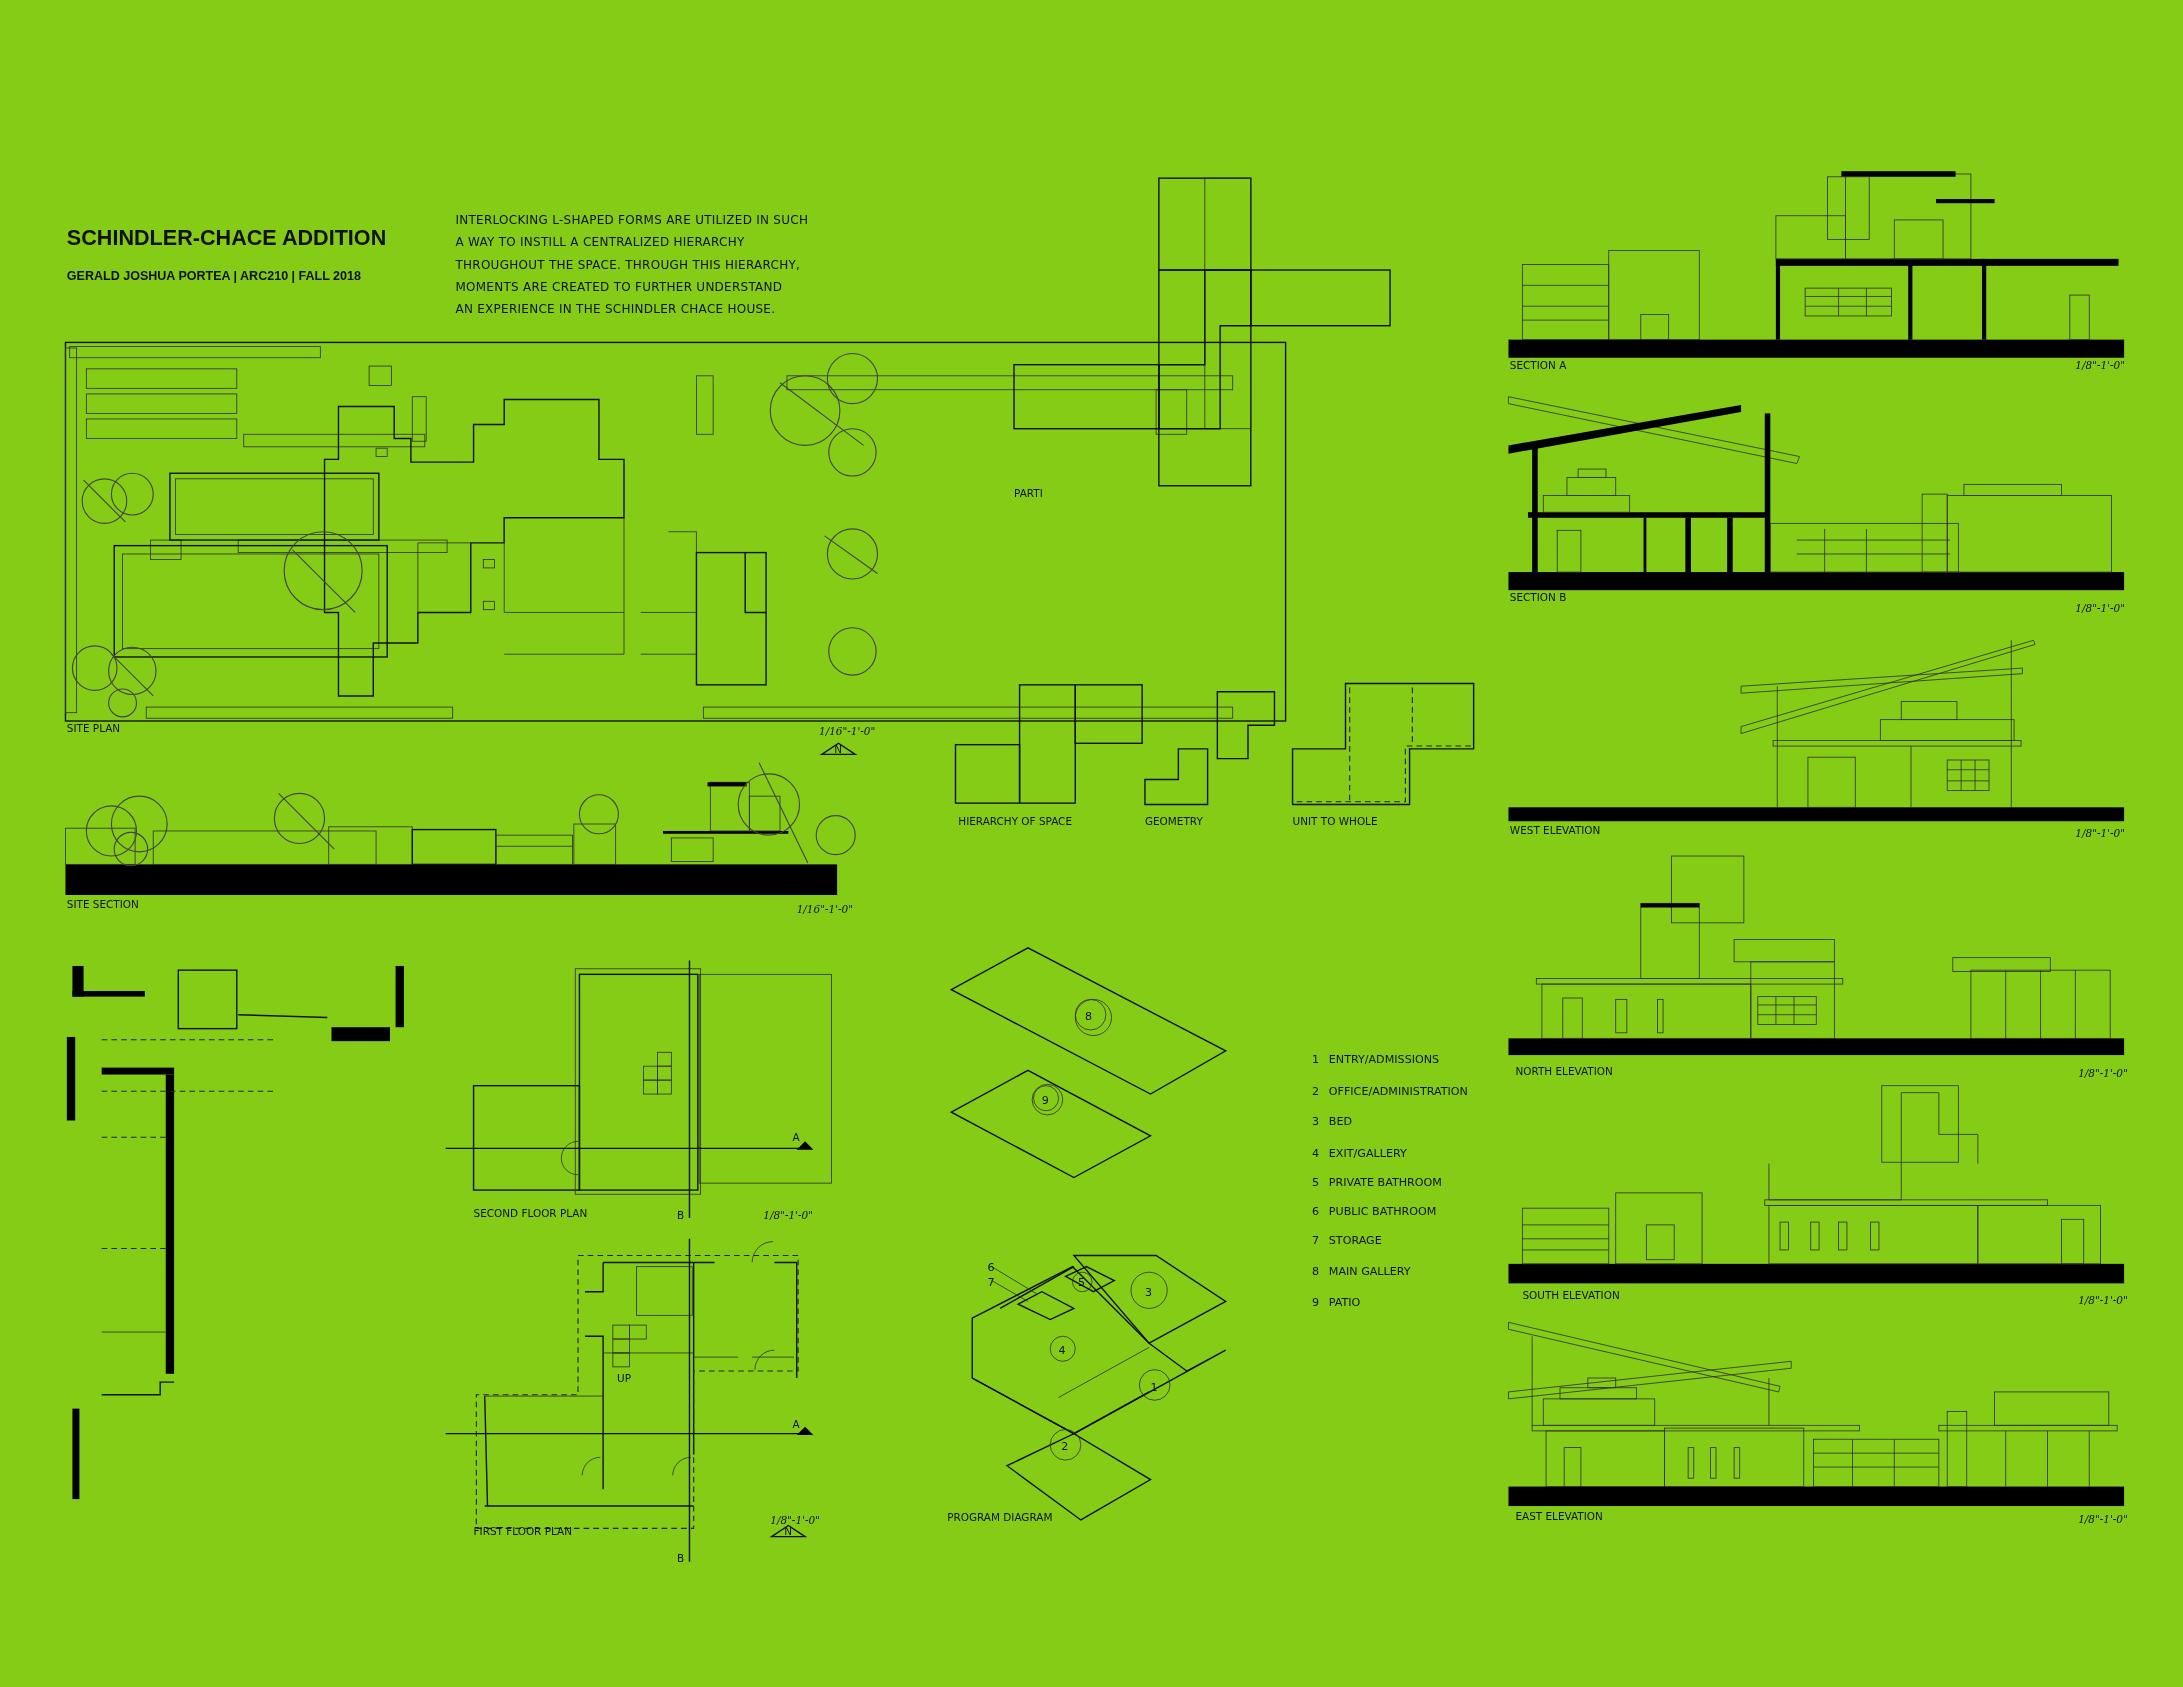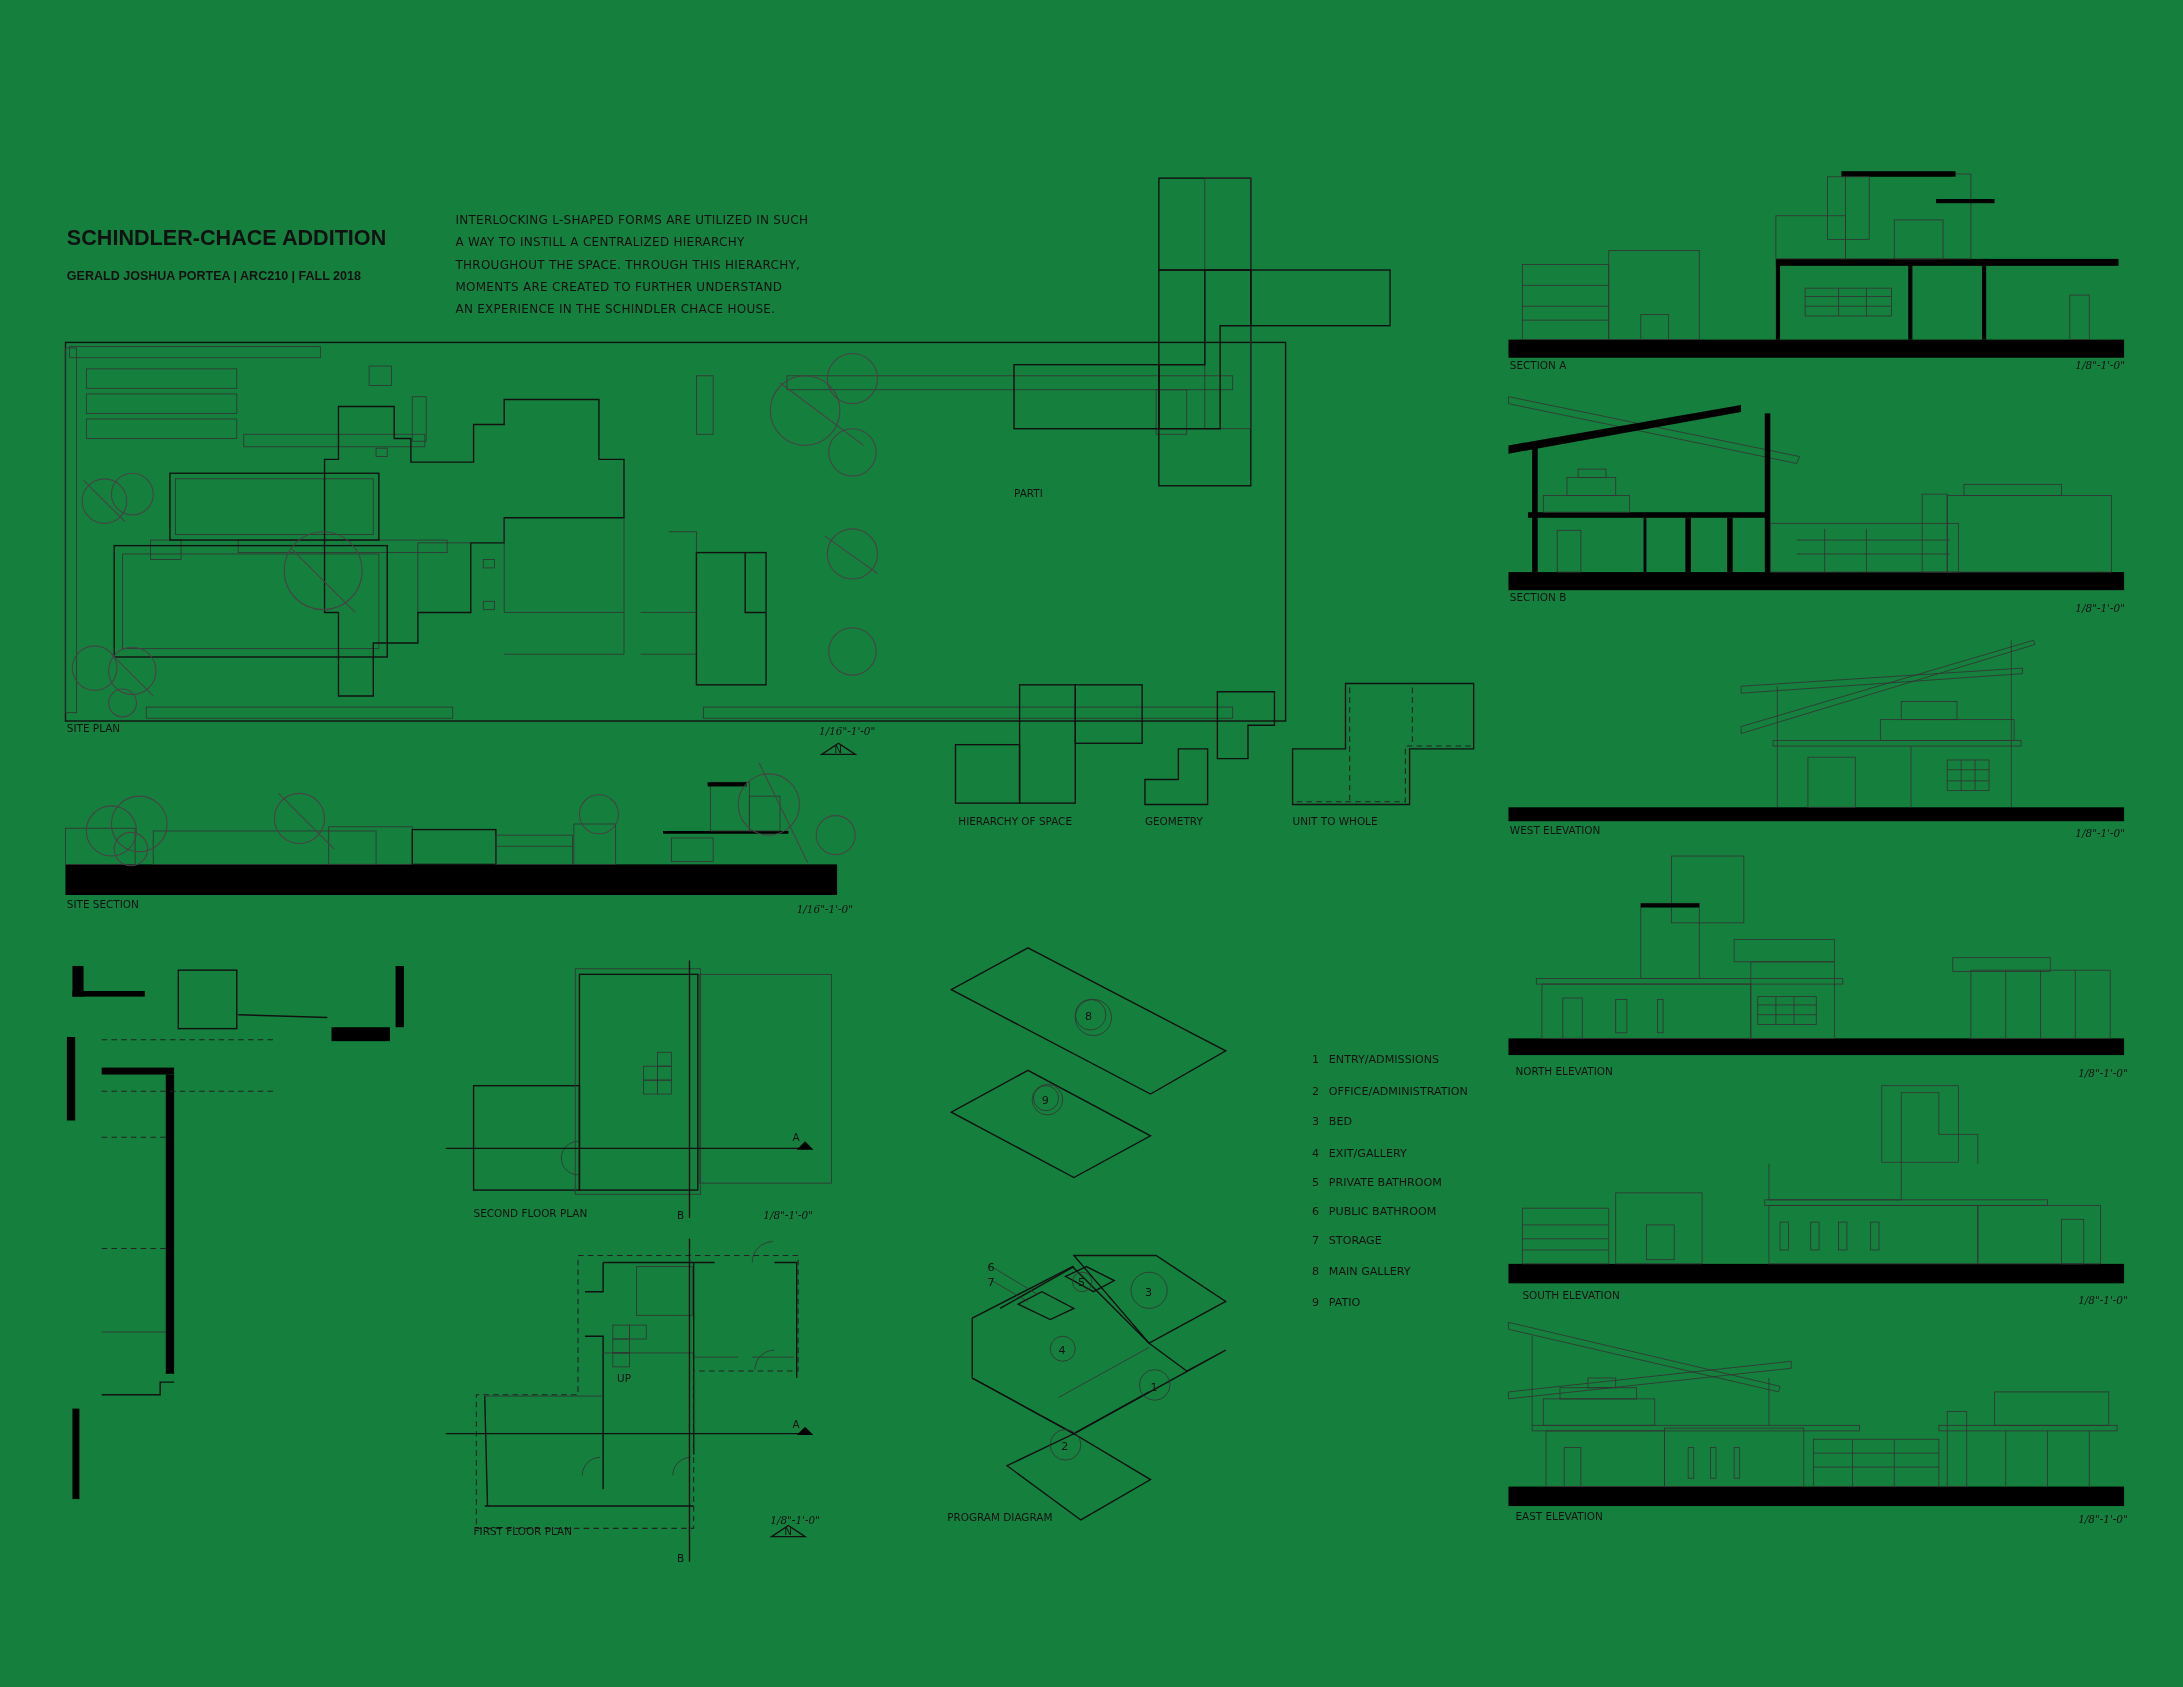--- a/index.html
+++ b/index.html
@@ -1,17 +1,17 @@
 <!DOCTYPE html>
 <html style="font-size:14px"><head>
 <meta charset="utf-8">
 <style>
   html, body { margin: 0; padding: 0; background: #ffffff; }
   body { width: 2184px; height: 1687px; overflow: hidden; position: relative; }
-  .sheet { position: absolute; left: 0; top: 0; width: 2184px; height: 1687px; background: #15803d; }
+  .sheet { position: absolute; left: 0; top: 0; width: 2184px; height: 1687px; background: #84cc16; }
   svg { position: absolute; left: 0; top: 0; width: 2184px; height: 1687px; }
   .title { font-family: "Liberation Sans", sans-serif; font-weight: 700; fill: #111; }
   .hand { font-family: "DejaVu Sans", sans-serif; fill: #111; letter-spacing: 0.2px; }
   .label { font-family: "DejaVu Sans", sans-serif; fill: #111; font-size: 7.5px; }
   .scale { font-family: "DejaVu Serif", serif; fill: #111; font-size: 7.5px; font-style: italic; }
   .legend { font-family: "DejaVu Sans", sans-serif; fill: #111; font-size: 8px; }
   .ln { stroke: #111; fill: none; stroke-width: 1; }
   .thin { stroke: #333; fill: none; stroke-width: 0.6; }
   .heavy { fill: #000; }
   .dash { stroke: #222; fill: none; stroke-width: 0.8; stroke-dasharray: 4 3; }

